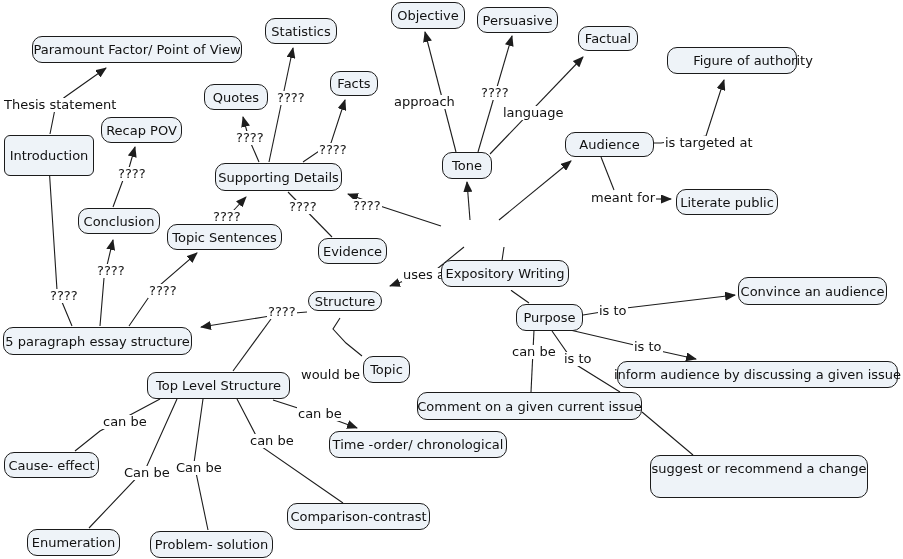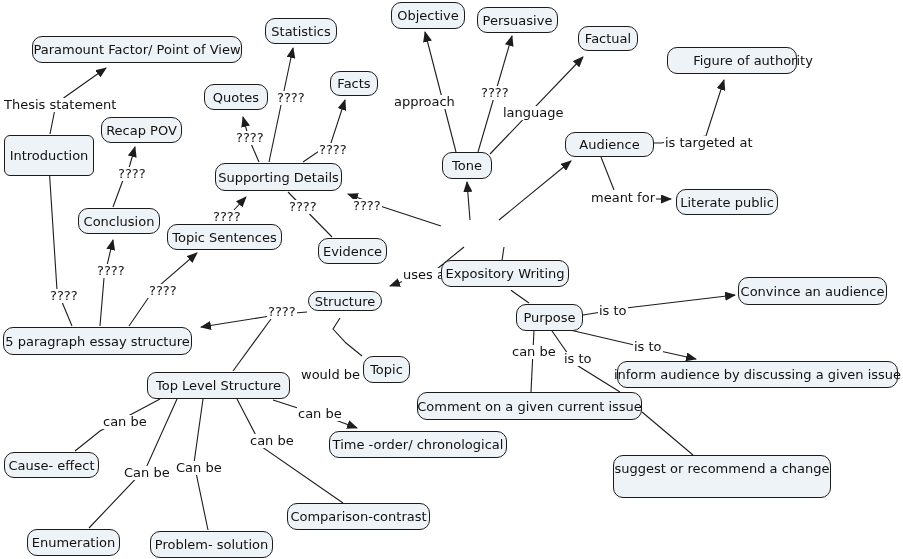--- a/index.html
+++ b/index.html
@@ -18,21 +18,21 @@
     border:1.4px solid #1b1b1b;
     border-radius:10px;
     display:flex;
     align-items:center;
     justify-content:center;
     font-size:13px;
     color:#111;
     white-space:nowrap;
     padding:0 3px;
   }
-  .node.v-top{align-items:flex-start;padding-top:5px;}
+  .node.v-top{align-items:flex-start;padding-top:5px;margin-left:37px;}
   .link-label{
     position:absolute;
     font-size:13px;
     line-height:14px;
     color:#111;
     background:#ffffff;
     padding:0 1px;
     white-space:nowrap;
   }
 </style>

